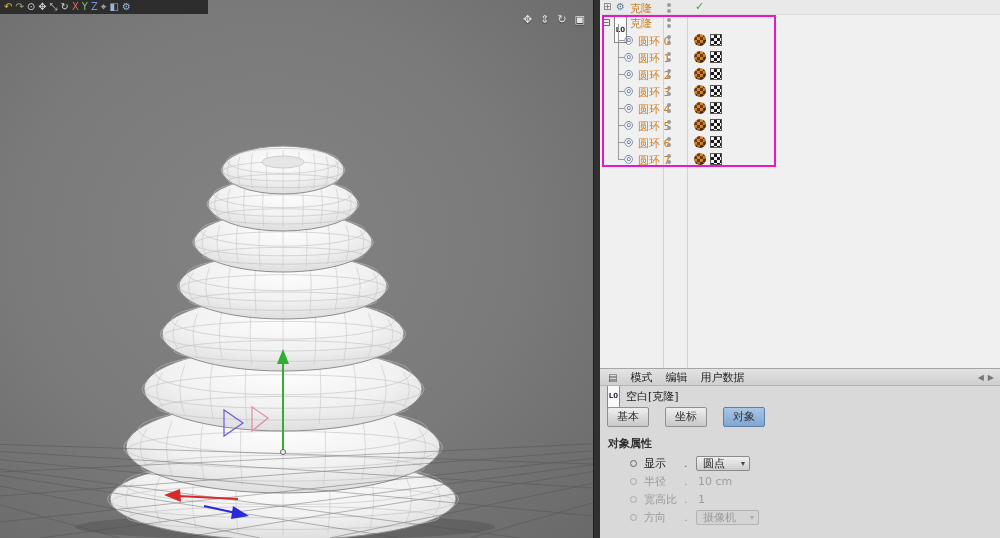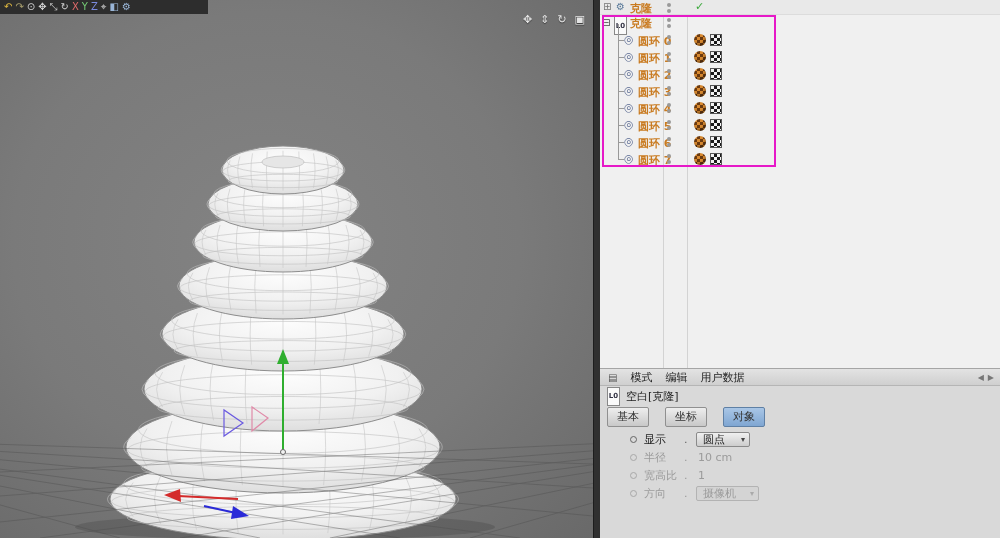--- a/index.html
+++ b/index.html
@@ -16,27 +16,27 @@
 .vpc{font-size:11px;color:#e3e3e3;text-shadow:0 1px 1px rgba(0,0,0,.45);cursor:default;}
 
 .splitter{position:absolute;left:593px;top:0;width:7px;height:538px;background:#303030;border-left:1px solid #1d1d1d;}
 
 .right-panel{position:absolute;left:600px;top:0;width:400px;height:538px;background:#f0f0f0;font-size:11px;color:#333;}
 .object-manager{position:relative;width:100%;height:368px;background:#f0f0f0;overflow:hidden;}
 .col-line{position:absolute;top:0;bottom:0;width:0;border-left:1px solid #d3d3d3;}
 .col-line.l1{left:63px;}.col-line.l2{left:87px;}
 .om-row{position:relative;height:17px;}
 .om-row.top{height:15px;background:#e9e9e9;border-bottom:1px solid #dcdcdc;}
-.obj-name{position:absolute;left:38px;top:2px;color:#c97b21;white-space:nowrap;font-weight:bold;}
+.obj-name{position:absolute;left:38px;top:2px;color:#c97b21;white-space:nowrap;}
 .om-row.top .obj-name,.om-row.nullrow .obj-name{left:30px;top:1px;}
 .ic{position:absolute;top:1px;font-size:10px;}
 .grid-ic{left:3px;color:#777;}
 .gear-ic{left:16px;color:#5a7a9a;}
 .expander{position:absolute;left:2px;top:3px;font-size:10px;line-height:10px;color:#444;}
-.null-icon{display:inline-flex;align-items:center;justify-content:center;width:13px;height:19px;
+.null-icon{display:inline-flex;align-items:center;justify-content:center;width:13px;height:27px;
   border:1px solid #888;background:#fafafa;font-size:7px;font-weight:bold;color:#334;}
 .om-row .null-icon{position:absolute;left:14px;top:1px;}
 .obj-icon{position:absolute;left:24px;top:1px;font-size:11px;color:#5a6a92;}
 .dots{position:absolute;left:67px;top:3px;}
 .dots i{display:block;width:4px;height:4px;border-radius:50%;background:#9a9a9a;margin-bottom:2px;}
 .check{position:absolute;left:95px;top:0;color:#3aa83a;font-weight:bold;font-size:11px;}
 .tag{position:absolute;top:2px;width:12px;height:12px;}
 .tag.ball{left:94px;border-radius:50%;
   background:conic-gradient(#6b3a10 25%, #d8892f 0 50%, #6b3a10 0 75%, #d8892f 0);
   background-size:6px 6px;box-shadow:inset -1px -2px 2px rgba(0,0,0,.35);}
@@ -386,20 +386,21 @@
       </div>
       <div class="am-obj">
         <span class="null-icon">L0</span>
         <span>空白[克隆]</span>
       </div>
       <div class="am-tabs" id="am-tabs">
           <span class="tab">基本</span>
           <span class="tab">坐标</span>
           <span class="tab active">对象</span>
         </div>
+      <div class="am-section">对象属性</div>
       <div id="am-props">
           <div class="prop-row">
             <span class="key-circle"></span>
             <span class="prop-label">显示</span>
             <span class="prop-dot">.</span>
             <span class="dropdown">
               <span class="dd-val">圆点</span>
               <span class="dd-caret">▾</span>
             </span>
           </div>

